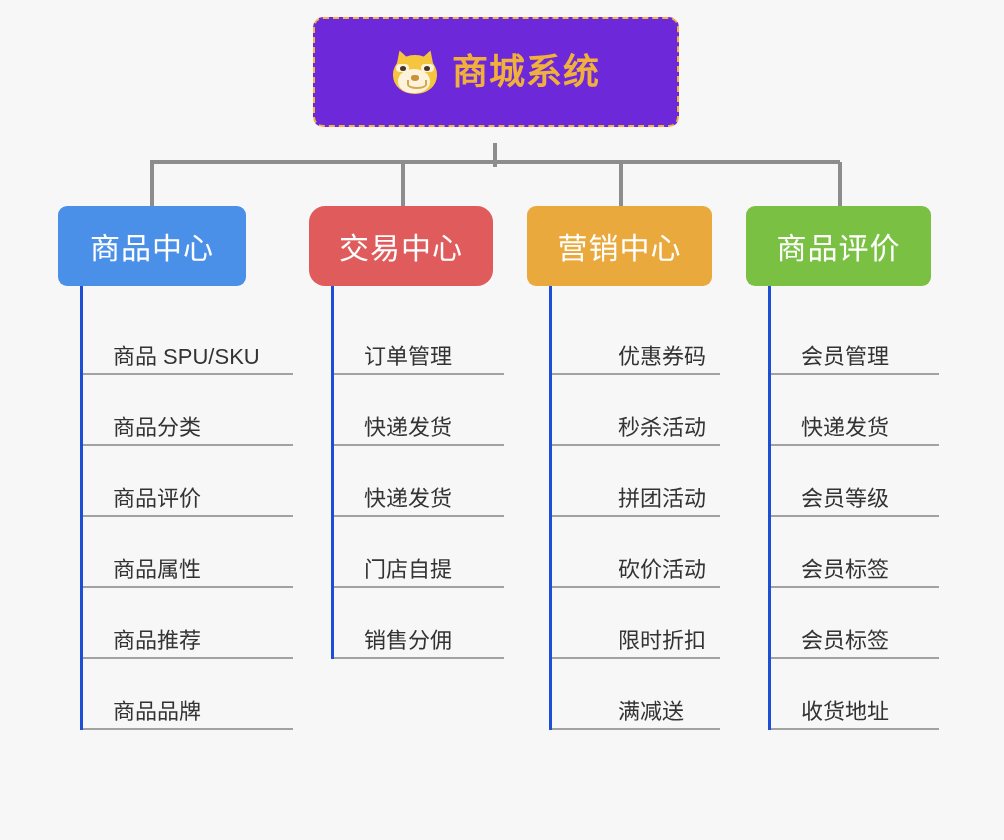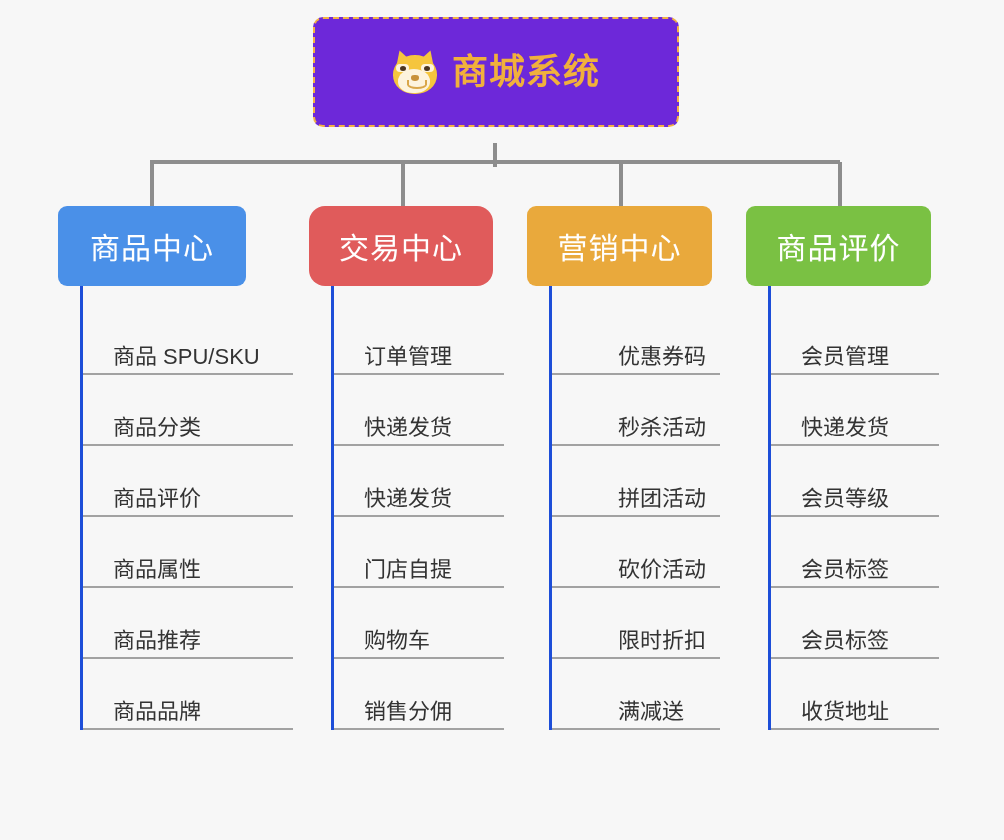--- a/index.html
+++ b/index.html
@@ -243,23 +243,20 @@
       <div class="leaf-item">
           <span class="leaf-label">快递发货</span>
         </div>
       <div class="leaf-item">
           <span class="leaf-label">快递发货</span>
         </div>
       <div class="leaf-item">
           <span class="leaf-label">门店自提</span>
         </div>
       <div class="leaf-item">
-          <span class="leaf-label">购物车</span>
-        </div>
-      <div class="leaf-item">
           <span class="leaf-label">销售分佣</span>
         </div>
     </div>
   </div>
 
   <div class="column col-2" style="left:527px;width:185px">
     <div class="cat-header" style="background: rgb(233, 169, 60);">
       <span>营销中心</span>
     </div>
     <div class="leaf-list">

